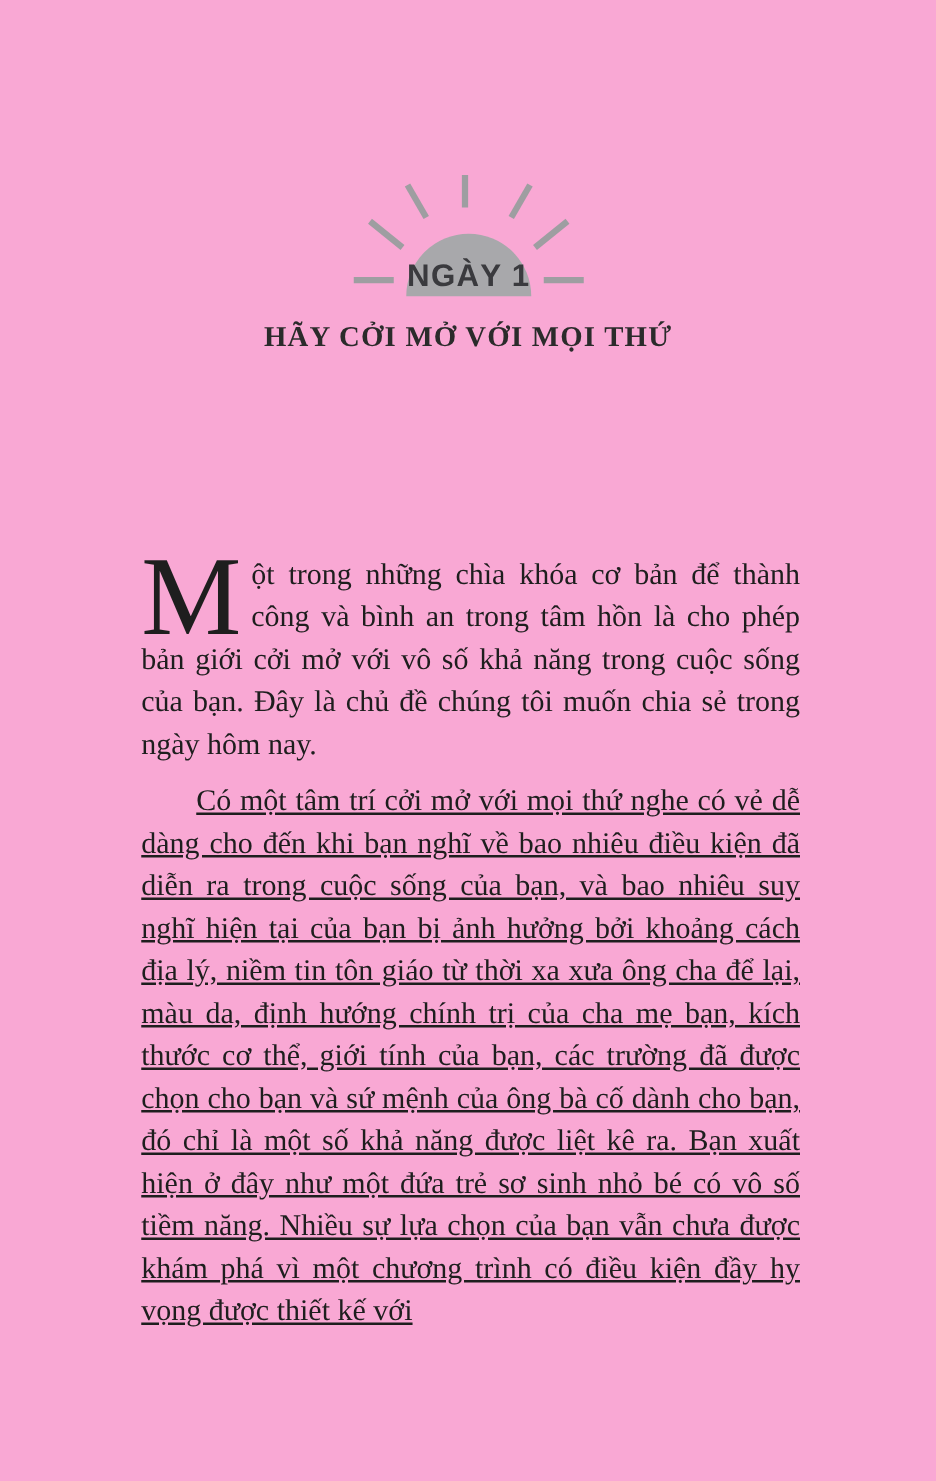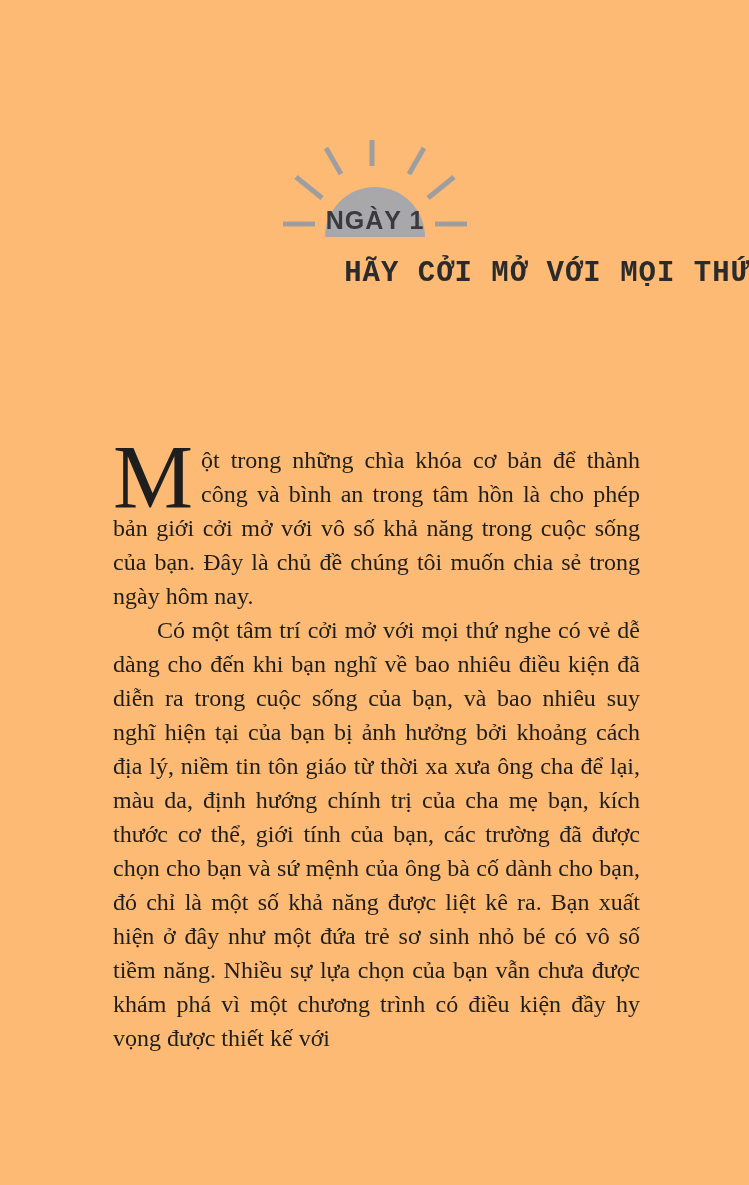--- a/index.html
+++ b/index.html
@@ -1,20 +1,20 @@
 <!DOCTYPE html>
 <html><head>
 <meta charset="utf-8">
 <style>
   html, body { margin: 0; padding: 0; background: #ffffff; }
   .page {
     position: relative;
     width: 749px;
     height: 1185px;
-    background: #fdba74;
+    background: #f9a8d4;
     overflow: hidden;
     font-family: "Liberation Serif", serif;
   }
   .sun-wrap {
     position: absolute;
     top: 133px;
     left: 0;
     width: 100%;
     display: flex;
     justify-content: center;
@@ -24,40 +24,40 @@
     font-weight: 700;
     font-size: 25px;
     letter-spacing: 1px;
   }
   .title {
     position: absolute;
     top: 257px;
     left: 0;
     width: 100%;
     margin: 0;
-    text-align: right;
-    font-family: Liberation Mono, monospace;
+    text-align: center;
+    font-family: Liberation Serif, serif;
     font-weight: 700;
-    font-size: 29px;
+    font-size: 23px;
     letter-spacing: 1px;
     color: #2b2b2b;
   }
   .body-text {
     position: absolute;
     top: 443px;
     left: 113px;
     width: 527px;
     color: #1e1e1e;
     font-size: 24px;
     line-height: 34px;
     text-align: justify;
     text-justify: inter-word;
   }
   .para { margin: 0; }
-  .para-indent { text-indent: 44px; }
+  .para-indent { margin-top: 11px; text-indent: 44px; text-decoration: underline; }
   .drop-cap {
     float: left;
     font-size: 90px;
     line-height: 66px;
     height: 66px;
     padding-right: 8px;
     padding-top: 2px;
     color: #1e1e1e;
     font-family: "Liberation Serif", serif;
   }

